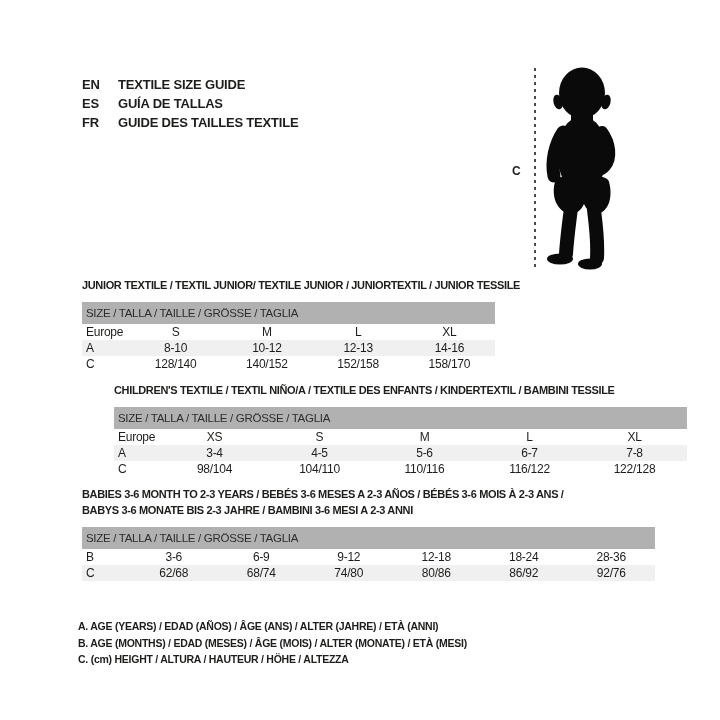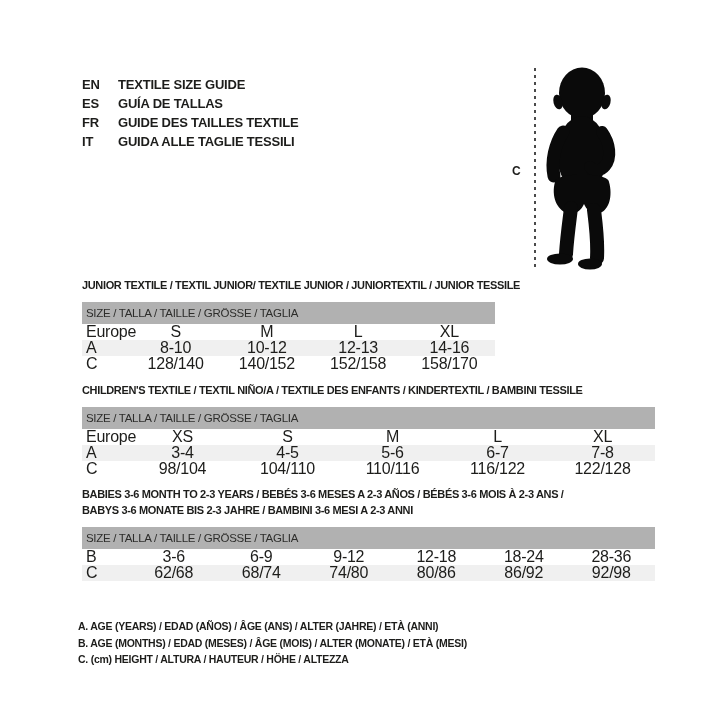--- a/index.html
+++ b/index.html
@@ -21,29 +21,29 @@
   
   .height-line{position:absolute;left:534px;top:68px;width:2px;height:200px;
     background:repeating-linear-gradient(to bottom,#4a4a4a 0 3px,transparent 3px 7px);}
   .height-label{position:absolute;left:512px;top:164px;font-size:12px;font-weight:700;}
   .sil-svg{position:absolute;left:541px;top:66px;}
   .sil{fill:var(--sil);}
   .sil-stroke{stroke:var(--sil);fill:none;stroke-linecap:round;}
   
   .section{position:absolute;left:82px;}
   .s-junior{top:277px;}
-  .s-children{top:382px;}
+  .s-children{top:382px;margin-left:32px;}
   .s-babies{top:486px;}
   .section-title{font-size:11px;font-weight:700;letter-spacing:-0.35px;line-height:16px;white-space:nowrap;}
   .tbl{margin-top:9px;}
   .tbl.narrow{width:413px;}
   .tbl.wide{width:573px;}
   .band{height:22px;background:var(--band);display:flex;align-items:center;
     padding-left:4px;box-sizing:border-box;font-size:11.5px;letter-spacing:-0.3px;color:#2d2d2b;}
-  .trow{display:flex;height:16px;align-items:center;font-size:16px;letter-spacing:-0.25px;}
+  .trow{display:flex;height:16px;align-items:center;font-size:12px;letter-spacing:-0.25px;}
   .trow.striped{background:var(--stripe);}
   .cell-label{width:48px;padding-left:4px;box-sizing:border-box;}
   .cell{flex:1;text-align:center;}
   
   .legend{position:absolute;left:78px;top:600px;margin-top:18px;}
   .legend-line{font-size:10.5px;font-weight:700;letter-spacing:-0.25px;line-height:16.5px;white-space:nowrap;}
 </style>
 </head>
 <body>
 
@@ -54,24 +54,20 @@
         <span class="lang-code">EN</span>
         <span class="lang-label">TEXTILE SIZE GUIDE</span>
       </div>
       <div class="lang-row">
         <span class="lang-code">ES</span>
         <span class="lang-label">GUÍA DE TALLAS</span>
       </div>
       <div class="lang-row">
         <span class="lang-code">FR</span>
         <span class="lang-label">GUIDE DES TAILLES TEXTILE</span>
-      </div>
-      <div class="lang-row">
-        <span class="lang-code">IT</span>
-        <span class="lang-label">GUIDA ALLE TAGLIE TESSILI</span>
       </div>
     </div>
 
   <div class="height-line"></div>
   <div class="height-label">C</div>
   <svg class="sil-svg" width="88" height="204" viewBox="0 0 88 204" aria-hidden="true">
     <ellipse class="sil" cx="41" cy="27" rx="23" ry="25.5"></ellipse>
     <ellipse class="sil" cx="17" cy="36" rx="4.5" ry="7.5" transform="rotate(-15 17 36)"></ellipse>
     <ellipse class="sil" cx="65" cy="36" rx="4.5" ry="7.5" transform="rotate(15 65 36)"></ellipse>
     <rect class="sil" x="30" y="44" width="22" height="14"></rect>
@@ -170,21 +166,21 @@
               <span class="cell">18-24</span>
               <span class="cell">28-36</span>
             </div>
             <div class="trow striped">
               <span class="cell-label">C</span>
               <span class="cell">62/68</span>
               <span class="cell">68/74</span>
               <span class="cell">74/80</span>
               <span class="cell">80/86</span>
               <span class="cell">86/92</span>
-              <span class="cell">92/98</span>
+              <span class="cell">92/76</span>
             </div>
           </div>
     </div>
   </div>
 </div>
 
   <div class="legend" id="legend">
       <div class="legend-line">A. AGE (YEARS) / EDAD (AÑOS) / ÂGE (ANS) / ALTER (JAHRE) / ETÀ (ANNI)</div>
       <div class="legend-line">B. AGE (MONTHS) / EDAD (MESES) / ÂGE (MOIS) / ALTER (MONATE) / ETÀ (MESI)</div>
       <div class="legend-line">C. (cm) HEIGHT / ALTURA / HAUTEUR / HÖHE / ALTEZZA</div>

